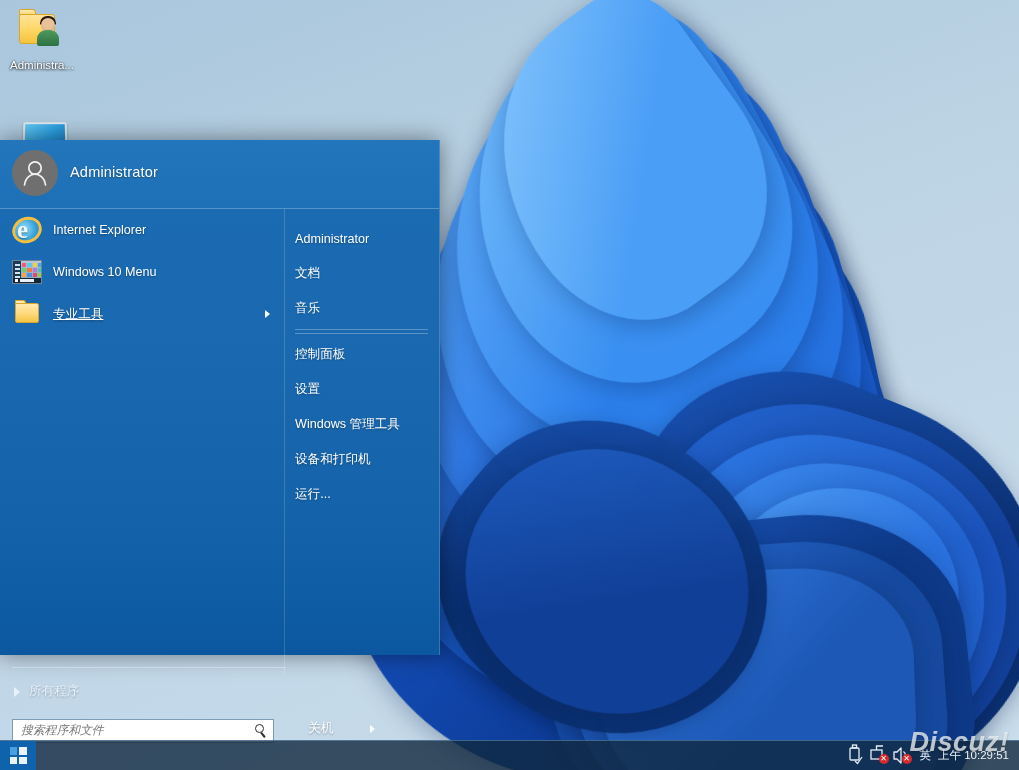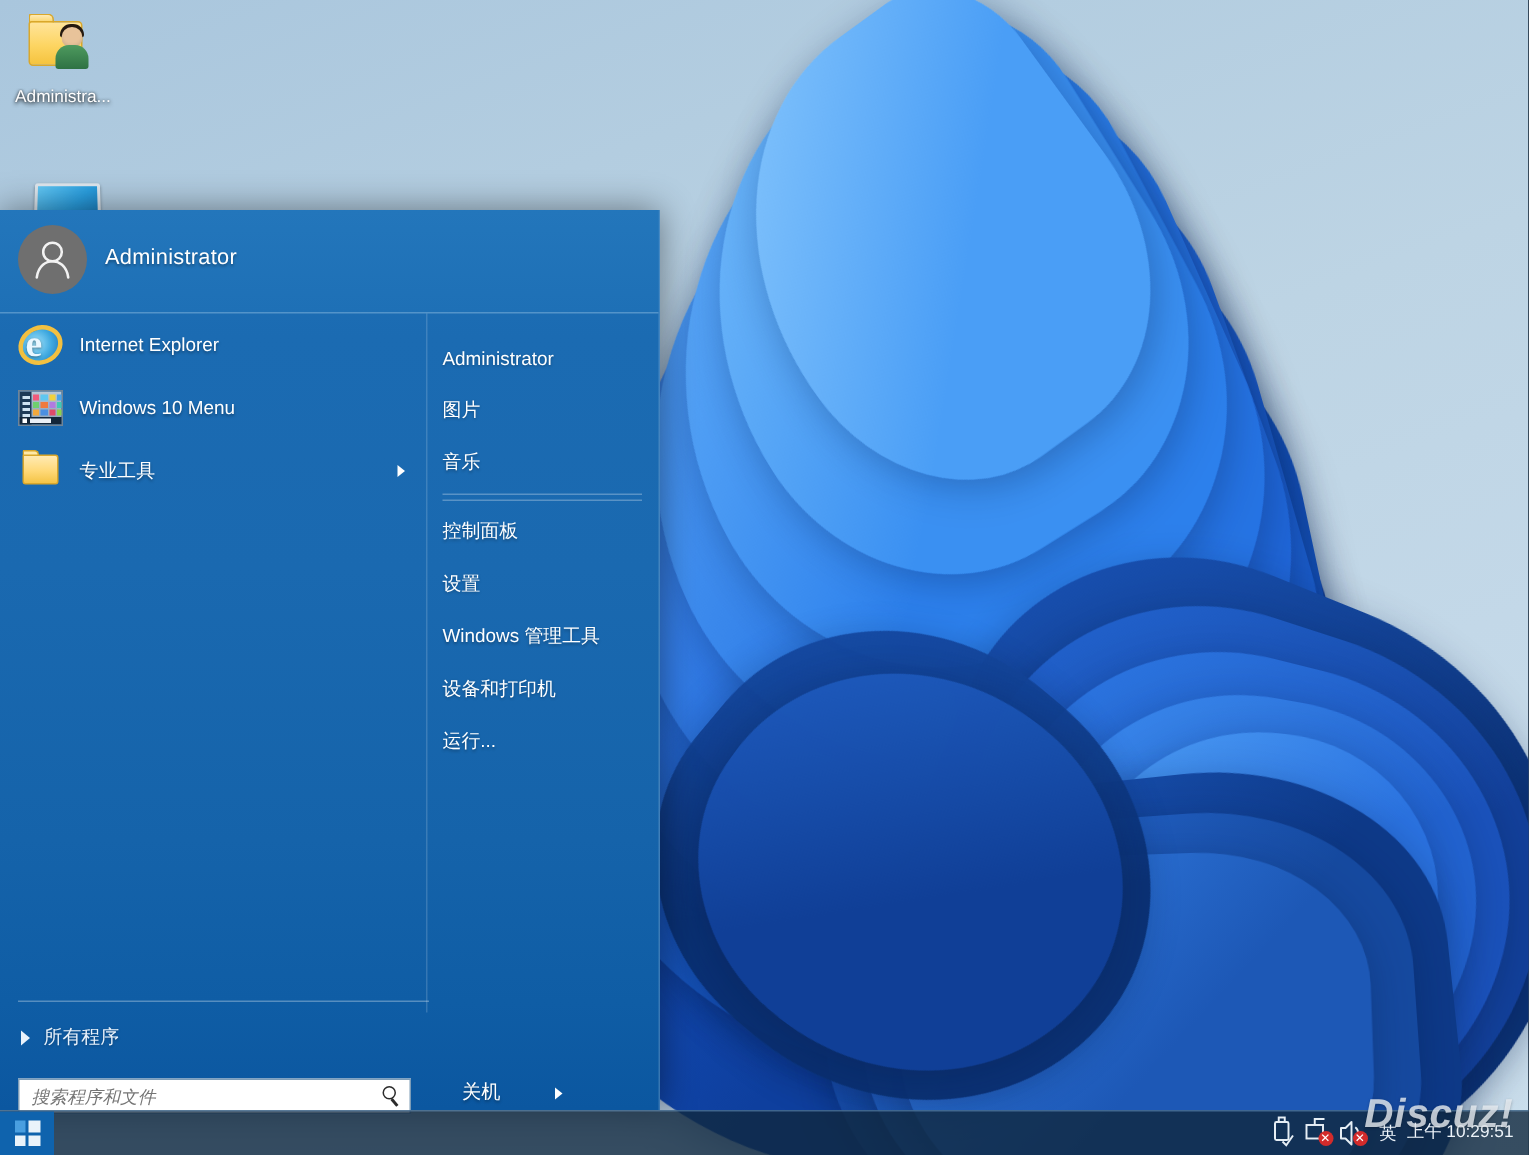--- a/index.html
+++ b/index.html
@@ -51,21 +51,21 @@
   .person-body{position:absolute;left:22px;top:24px;width:22px;height:16px;border-radius:9px 9px 2px 2px;
     background:linear-gradient(180deg,#4e9a5e,#2e7244);}
 
   
   .mon-screen{position:absolute;left:8px;top:10px;width:44px;height:26px;border-radius:2px;
     background:linear-gradient(135deg,#63c8f5 0%,#2a9fe0 60%,#1c7fc0 100%);
     border:2px solid #dfe7ee;box-shadow:0 1px 2px rgba(0,0,0,.35);transform:perspective(90px) rotateX(6deg);}
 
   
   #startmenu {
-    position:absolute; left:0; top:140px; width:440px; height:600px;
+    position:absolute; left:0; top:140px; width:440px; height:515px;
     background:linear-gradient(180deg,#1f72b8 0%,#1b6bb2 14%,#1a69b0 40%,#1563aa 70%,#0f5da5 88%,#0b57a0 100%);
     box-shadow:0 0 22px rgba(0,0,0,.45);
     color:#fff;
     border-right:1px solid rgba(255,255,255,.18);
   }
   #sm-header {
     height:69px; position:relative;
     background:linear-gradient(180deg,#2376bb 0%,#1e70b6 100%);
     border-bottom:1px solid rgba(255,255,255,.22);
   }
@@ -89,21 +89,21 @@
   }
   .app-ico { width:30px; height:30px; position:relative; flex:0 0 30px; margin-right:11px; }
   .app-label {
     font-size:12.6px; color:#fff; text-shadow:0 1px 2px rgba(0,0,0,.35);
     white-space:nowrap;
   }
   .app-item.has-sub .sub-arrow {
     position:absolute; right:14px; top:50%; transform:translateY(-50%);
     width:0;height:0;border-left:5px solid #fff;border-top:4px solid transparent;border-bottom:4px solid transparent;
   }
-  .app-item.selected .app-label { }
+  .app-item.selected .app-label { text-decoration:underline; }
 
   
   .ie-ring{position:absolute;left:0;top:2px;width:30px;height:26px;border-radius:50%;
     border:3px solid #f2c040;transform:rotate(-22deg);box-sizing:border-box;
     background:radial-gradient(circle at 40% 40%,#9fe2fb 0%,#3fa9e0 55%,#1b74b8 100%);}
   .ie-e{position:absolute;left:5px;top:2px;font-size:25px;line-height:26px;font-weight:700;color:#eaf7ff;
     font-family:"Liberation Serif",serif;text-shadow:0 1px 2px rgba(0,0,0,.45);}
 
   
   .edge-o{position:absolute;left:1px;top:1px;width:28px;height:28px;border-radius:50%;
@@ -151,21 +151,21 @@
     position:absolute; left:14px; top:8px; display:flex; align-items:center;
     font-size:12.6px; color:#e9f2fb; text-shadow:0 1px 2px rgba(0,0,0,.3);
   }
   #allprog .tri { width:0;height:0;border-left:6px solid #e9f2fb;border-top:5px solid transparent;border-bottom:5px solid transparent;margin-right:9px;}
   #searchbox {
     position:absolute; left:12px; top:44px; width:262px; height:24px;
     background:#fff; border:1px solid #7c9cb7; display:flex; align-items:center;
   }
   #searchbox input {
     flex:1; border:none; outline:none; background:transparent;
-    font-family:Liberation Serif, serif; font-size:11.8px;
+    font-family:Liberation Mono, monospace; font-size:11.8px;
     font-style:italic; color:#6b6b6b; padding:0 6px 0 8px;
   }
   #search-ico { width:22px; height:22px; position:relative; flex:0 0 22px; }
   #search-ico .lens{position:absolute;left:4px;top:4px;width:9px;height:9px;border:1.6px solid #2b2b2b;border-radius:50%;}
   #search-ico .stem{position:absolute;left:11px;top:12px;width:1.8px;height:6px;background:#2b2b2b;transform:rotate(-40deg);}
   #shutdown {
     position:absolute; left:308px; top:45px; display:flex; align-items:center;
     font-size:12.8px; color:#fff; text-shadow:0 1px 2px rgba(0,0,0,.35);
   }
   #shutdown .sd-arrow{ margin-left:36px; width:0;height:0;border-left:5px solid #fff;border-top:4px solid transparent;border-bottom:4px solid transparent;}
@@ -312,21 +312,21 @@
         <span class="app-label">专业工具</span>
         <span class="sub-arrow"></span>
       </div>
     </div>
 
     <div id="sm-right">
       <div class="rt-item">
           <span>Administrator</span>
         </div>
       <div class="rt-item">
-          <span>图片</span>
+          <span>文档</span>
         </div>
       <div class="rt-item">
           <span>音乐</span>
         </div>
       <div class="rt-sep"></div>
       <div class="rt-sep"></div>
       <div class="rt-item">
           <span>控制面板</span>
         </div>
       <div class="rt-item">

